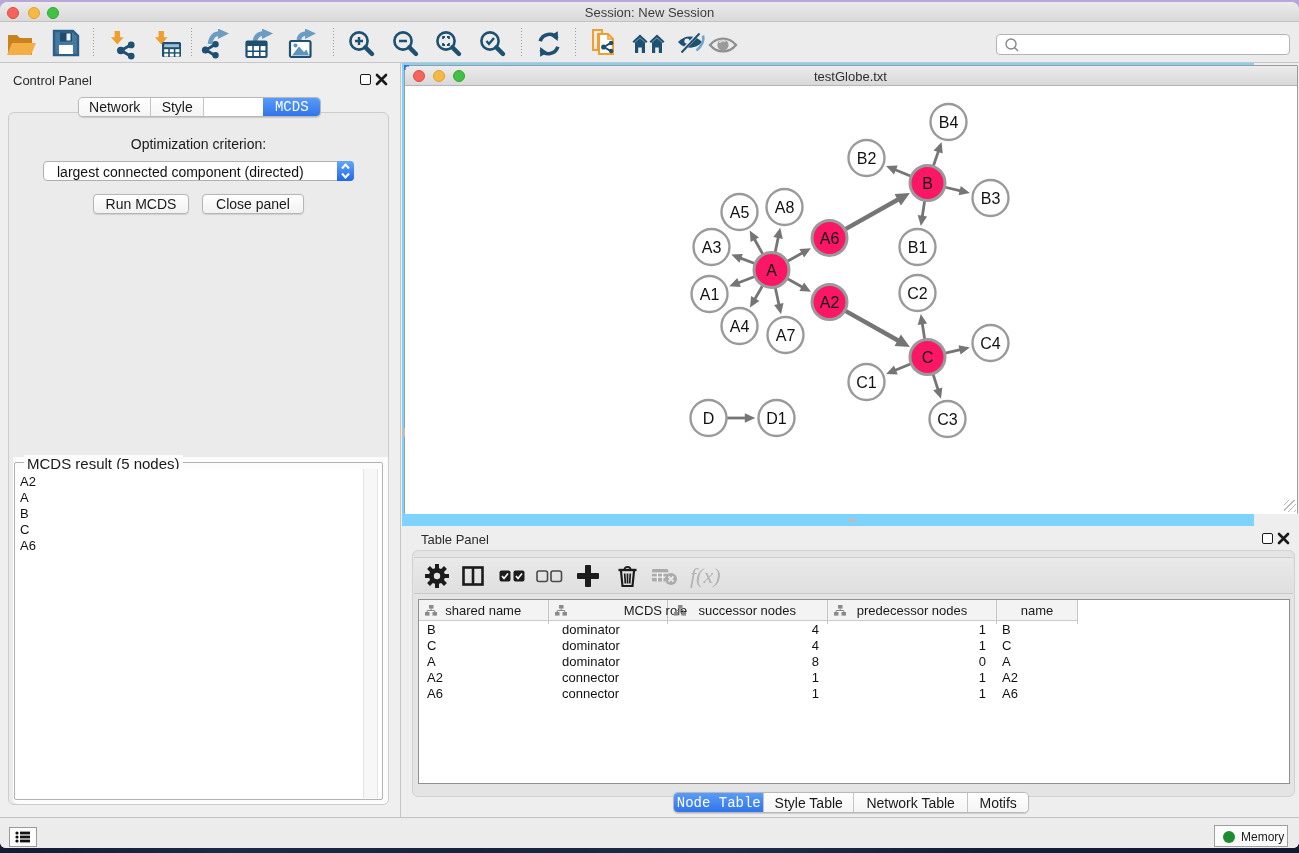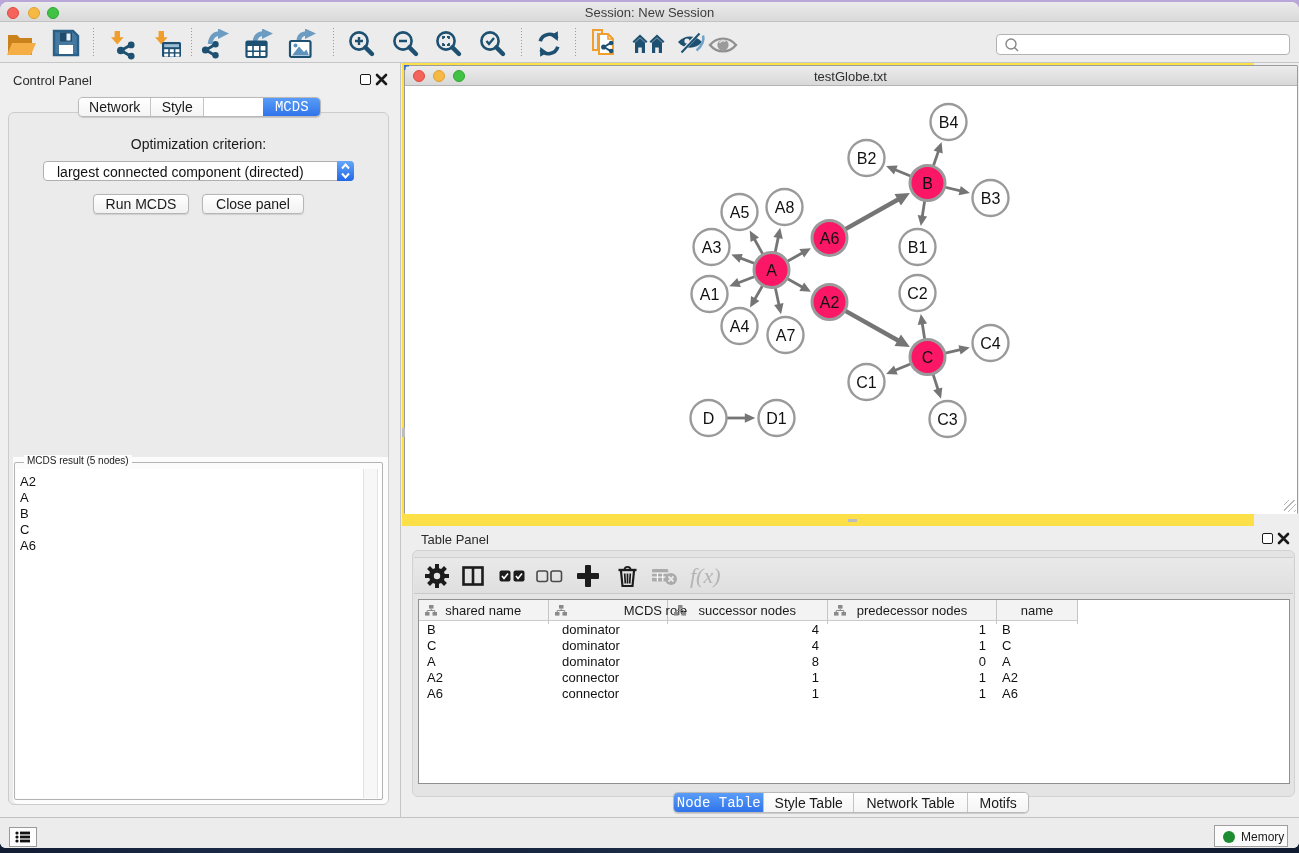--- a/index.html
+++ b/index.html
@@ -25,27 +25,27 @@
 .seg { height:100%; display:flex; align-items:center; justify-content:center; font-size:14px; color:#1a1a1a; background:linear-gradient(#ffffff,#f4f4f4); border-right:1px solid #c4c4c4; }
 .seg:last-child { border-right:none; }
 .seg.sel { background:linear-gradient(#5a9cf8,#2f74ea); color:#fff;font-family:Liberation Mono, monospace; }
 #optlabel { position:absolute; left:0; top:23px; width:379px; text-align:center; font-size:14px; color:#1a1a1a; }
 #dropdown { position:absolute; left:34px; top:48px; width:311px; height:20px; background:#fff; border:1px solid #b0b0b0; border-radius:4px; }
 #dropdown .txt { position:absolute; left:13px; top:2px; font-size:14px; color:#111; }
 #spinner { position:absolute; right:-1px; top:-1px; width:17px; height:20px; background:linear-gradient(#64a7f9,#2267e6); border-radius:0 4px 4px 0; }
 .btn { position:absolute; top:81px; height:20px; background:linear-gradient(#ffffff,#f1f1f1); border:1px solid #b6b6b6; border-radius:4px; font-size:14px; color:#1a1a1a; text-align:center; line-height:18px; box-shadow:0 0.5px 1px rgba(0,0,0,0.12); }
 #resultpanel { position:absolute; left:4px; top:344px; width:375px; height:347px; background:#fcfcfc; border-radius:0 0 5px 5px; }
 #groupbox { position:absolute; left:5px; top:349px; width:369px; height:338px; border:1px solid #b3b3b3; border-radius:2px; }
-#gb-label { position:absolute; left:9px; top:-8px; background:#fcfcfc; padding:0 3px; font-size:10px; color:#1a1a1a; }
+#gb-label { position:absolute; left:9px; top:-8px; background:#fcfcfc; padding:0 3px; font-size:15px; color:#1a1a1a; }
 #mcdslist { position:absolute; left:1px; top:6px; width:365px; height:329px; background:#fff; font-size:13px; color:#111; padding-top:5px; }
 #mcdslist .li { margin-top:0; padding-left:4px; height:16px; line-height:16px; }
 #mcdsscroll { position:absolute; right:3px; top:0px; width:15px; height:329px; background:#f7f7f7; border-left:1px solid #e3e3e3; border-right:1px solid #e3e3e3; }
 
 
-#deskpane { position:absolute; left:402px; top:0; width:852px; height:463px; background:#fde047; }
+#deskpane { position:absolute; left:402px; top:0; width:852px; height:463px; background:#7dd3fc; }
 #frame { position:absolute; left:1.5px; top:1.5px; width:894px; height:449px; background:#fff; border:1px solid #9b9b9b; border-radius:1px; }
 #frame-title { position:absolute; left:0; top:0; width:100%; height:20px; background:linear-gradient(#ececec,#d8d8d8); border-bottom:1px solid #b4b4b4; }
 #frame-title .txt { position:absolute; top:3px; width:100%; text-align:center; font-size:13px; color:#2e2e2e; }
 #canvas { position:absolute; left:0; top:21px; width:892px; height:427px; background:#fff; }
 #grip { position:absolute; right:1px; bottom:1px; width:12px; height:12px; background:
   repeating-linear-gradient(135deg, transparent 0 3px, #b9b9b9 3px 4px); }
 
 
 #tpanel { position:absolute; left:402px; top:463px; width:897px; height:291px; background:#eeeeee; }
 #tpanel-title { position:absolute; left:19px; top:6px; font-size:13px; color:#2b2b2b; }

